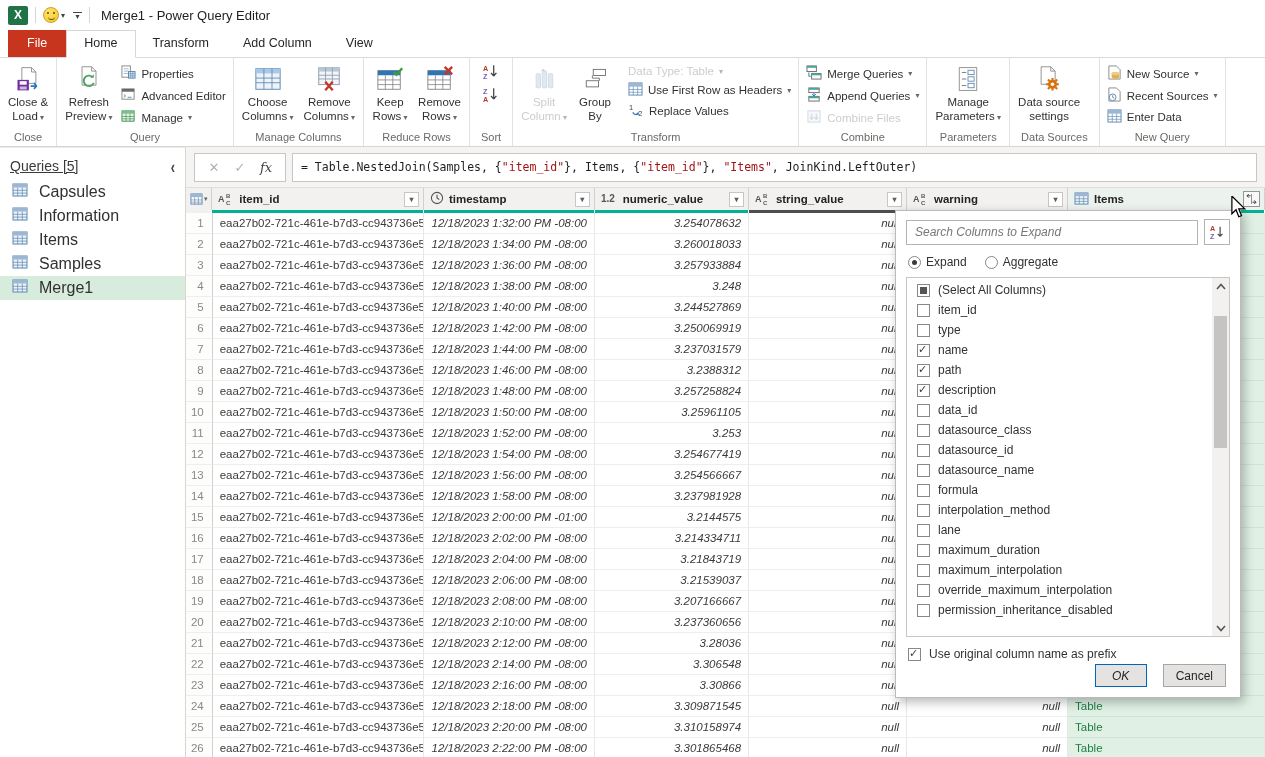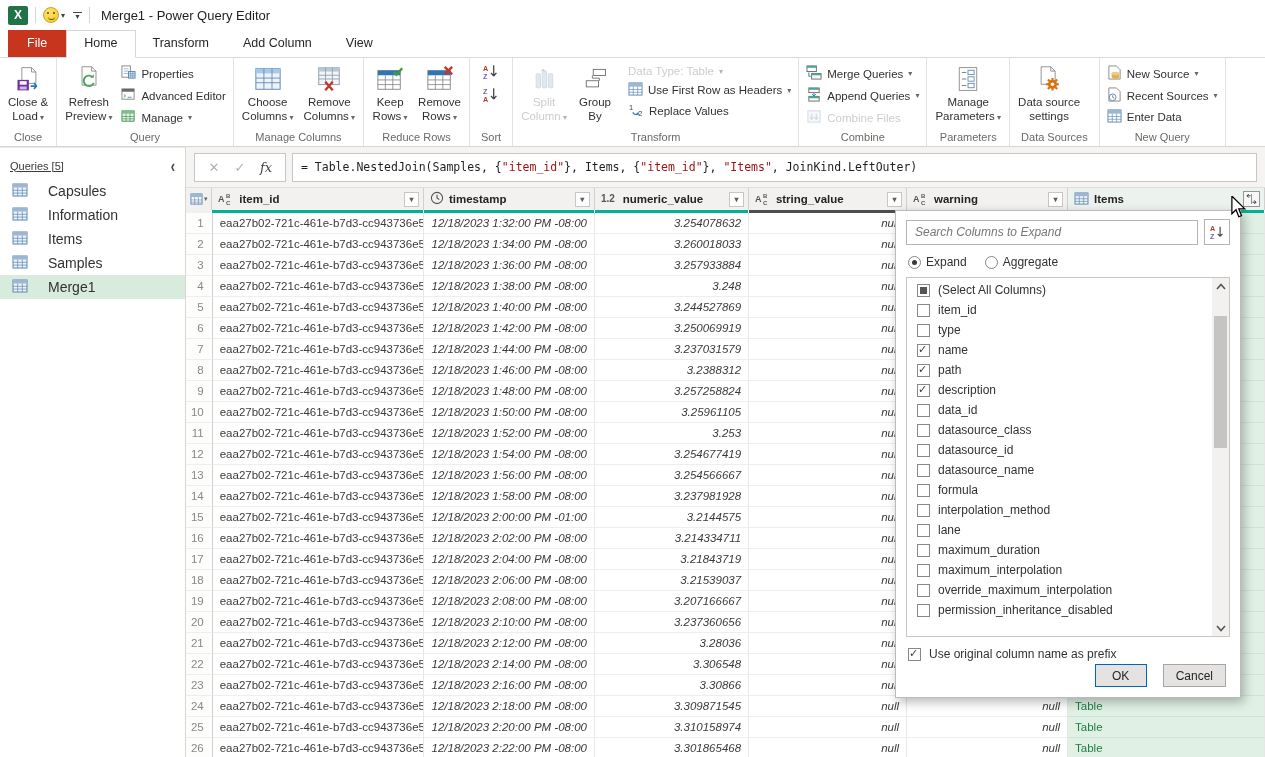--- a/index.html
+++ b/index.html
@@ -58,23 +58,23 @@
   .fx-btn.fx { color:#444; font-family:"DejaVu Serif", serif; font-style:italic; }
   .fx-btn.fx::before { content:"fx"; }
   #formula-box { flex:1; margin-left:6px; background:#fff; border:1px solid #c8c6c4; height:29px;
     font-family:"DejaVu Sans Mono", monospace; font-size:11.5px; color:#1e1e1e;
     display:flex; align-items:center; padding:0 8px; white-space:pre; overflow:hidden; }
   #formula-box .str { color:#a31515; }
   
   #sidebar { position:absolute; left:0; top:147px; width:186px; height:610px; background:#fff;
     border-right:1px solid #d8d6d4; border-top:1px solid #eceae8; }
   #queries-header { display:flex; align-items:center; justify-content:space-between; padding:10px 10px 6px 10px; }
-  #queries-title { font-size:11px; color:#3b3a39; text-decoration:underline; }
+  #queries-title { font-size:14px; color:#3b3a39; text-decoration:underline; }
   #collapse-pane { font-size:13px; color:#444; font-weight:bold; transform:scaleY(1.4); }
-  .sb-item { display:flex; align-items:center; gap:20px; height:24px; padding-left:12px; font-size:14px; color:#323130;text-align:center; }
+  .sb-item { display:flex; align-items:center; gap:11px; height:24px; padding-left:12px; font-size:16px; color:#323130;text-align:center; }
   .sb-item.selected { background:#d7ecdc; }
   
   #grid { position:absolute; left:186px; top:188px; width:1079px; height:569px; overflow:hidden; background:#fff; }
   #grid-header { display:flex; height:22px; background:#f2f1f0; }
   .hcell { display:flex; align-items:center; gap:5px; border-right:1px solid #d2d0ce; padding:0 4px 0 6px;
     font-weight:bold; font-size:11.5px; color:#252423; position:relative; }
   .hcell .hlabel { flex:1; overflow:hidden; white-space:nowrap; }
   .hcell.items-col { background:#ecf2ed; }
   .filter-btn { width:15px; height:15px; border:1px solid #c8c6c4; background:#fff; display:flex;
     align-items:center; justify-content:center; }
@@ -113,21 +113,21 @@
   .cb.indeterminate::after { content:""; position:absolute; left:2px; top:2px; width:7px; height:7px; background:#555; }
   #list-scrollbar { position:absolute; right:0; top:0; width:17px; height:100%; background:#f2f1f0; }
   .sb-arrow { position:absolute; left:0; width:17px; height:16px; display:flex; align-items:center; justify-content:center; }
   .sb-arrow svg { display:block; }
   #sb-thumb { position:absolute; left:2px; top:38px; width:13px; height:132px; background:#c6c4c2; }
   #prefix-row { display:flex; align-items:center; gap:8px; margin:10px 2px 0; font-size:12px; color:#323130; }
   #popup-buttons { position:absolute; right:14px; bottom:10px; display:flex; gap:16px; }
   .pbtn { min-width:52px; height:23px; background:#e4e3e1; border:1px solid #a8a6a4; font-size:12px;
     color:#252423; display:flex; align-items:center; justify-content:center; padding:0 12px;
     font-family:"Liberation Sans", sans-serif; }
-  .pbtn.default { border:1px solid #0067b8; }
+  .pbtn.default { border:1px solid #0067b8;font-style:italic; }
   
   #cursor { position:absolute; left:1230px; top:196px; z-index:9; }
   svg text { font-family:"Liberation Sans", sans-serif; }
 </style>
 </head>
 <body>
 
 <div id="root">
 
   <div id="titlebar">

